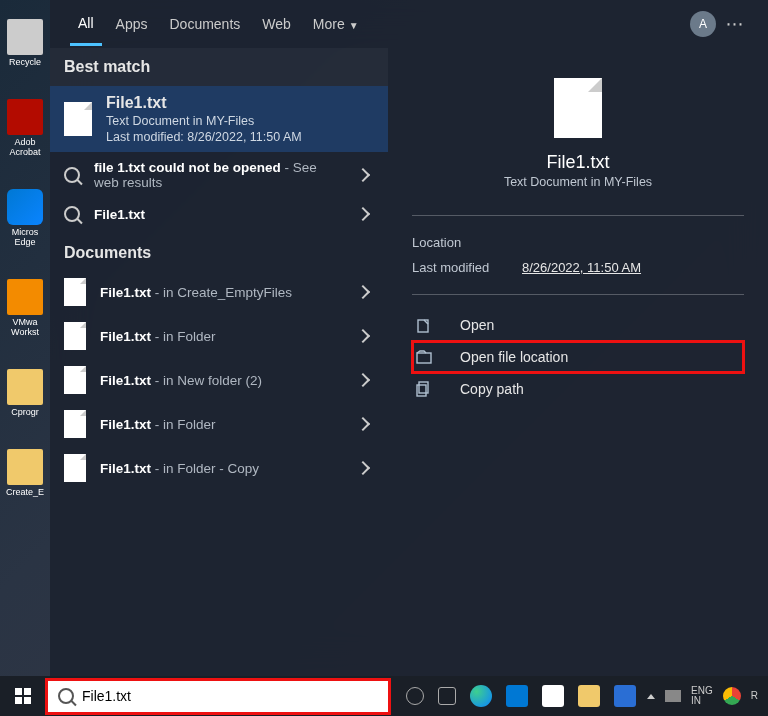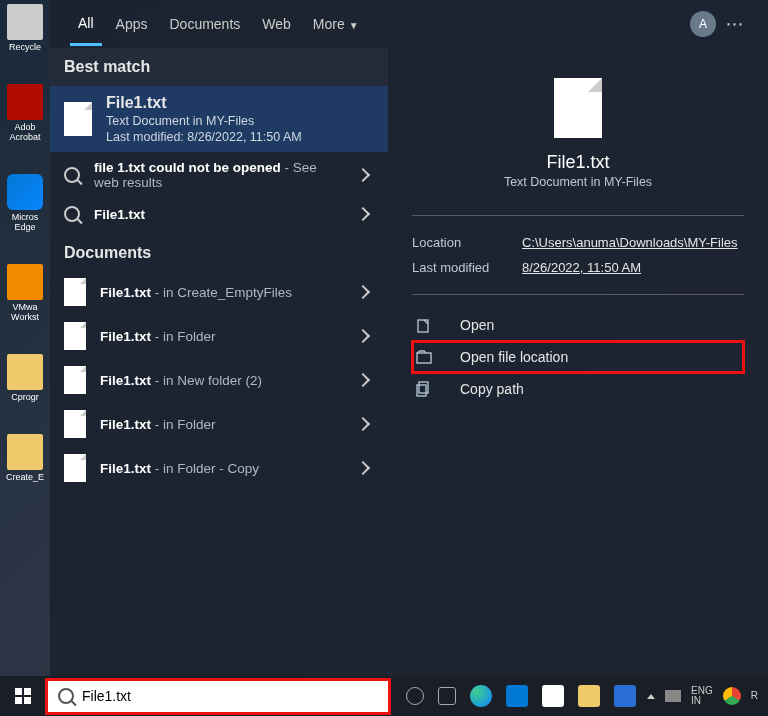--- a/index.html
+++ b/index.html
@@ -1,17 +1,17 @@
 <!DOCTYPE html>
 <html><head>
 <meta charset="utf-8">
 <style>
 *{box-sizing:border-box;margin:0;padding:0;font-family:"Segoe UI",Arial,sans-serif;}
 body{width:768px;height:716px;overflow:hidden;background:linear-gradient(135deg,#1a2a3a 0%,#2a3444 40%,#3a3a46 100%);position:relative;}
-.desktop{position:absolute;left:0;top:0;width:50px;height:676px;}
+.desktop{position:absolute;left:0;top:15px;width:50px;height:676px;}
 .d-icon{width:50px;display:flex;flex-direction:column;align-items:center;color:#fff;font-size:9px;text-align:center;padding:4px 0;}
 .d-icon .box{width:36px;height:36px;background:#555;border-radius:2px;margin-bottom:2px;}
 .d-adobe .box{background:#b30b00;}
 .d-edge .box{background:linear-gradient(135deg,#0078d4,#0a84ff);border-radius:6px;}
 .d-vm .box{background:#f38b00;}
 .d-folder .box{background:#f0c96b;}
 .search-panel{position:absolute;left:50px;top:0;width:718px;height:676px;background:rgba(28,35,48,0.92);backdrop-filter:blur(20px);color:#fff;display:flex;flex-direction:column;}
 .tabs{display:flex;align-items:center;height:48px;padding:0 20px;gap:6px;font-size:14px;color:#ccc;}
 .tab{padding:12px 8px;cursor:pointer;}
 .tab.active{color:#fff;border-bottom:3px solid #4cc2ff;}
@@ -160,21 +160,20 @@
 
     <div class="right">
       <div class="preview">
         <div class="fileicon"></div>
         <div class="pname">File1.txt</div>
         <div class="psub">Text Document in MY-Files</div>
       </div>
       <div class="hr"></div>
       <div class="meta">
         <div class="mlabel">Location</div>
-        <div class="mval u">C:\Users\anuma\Downloads\MY-Files</div>
       </div>
       <div class="meta">
         <div class="mlabel">Last modified</div>
         <div class="mval">8/26/2022, 11:50 AM</div>
       </div>
       <div class="hr" style="margin-top:14px"></div>
       <div class="actions">
         <div class="action">
           <svg>
               <rect x="2" y="3" width="10" height="12"></rect>

